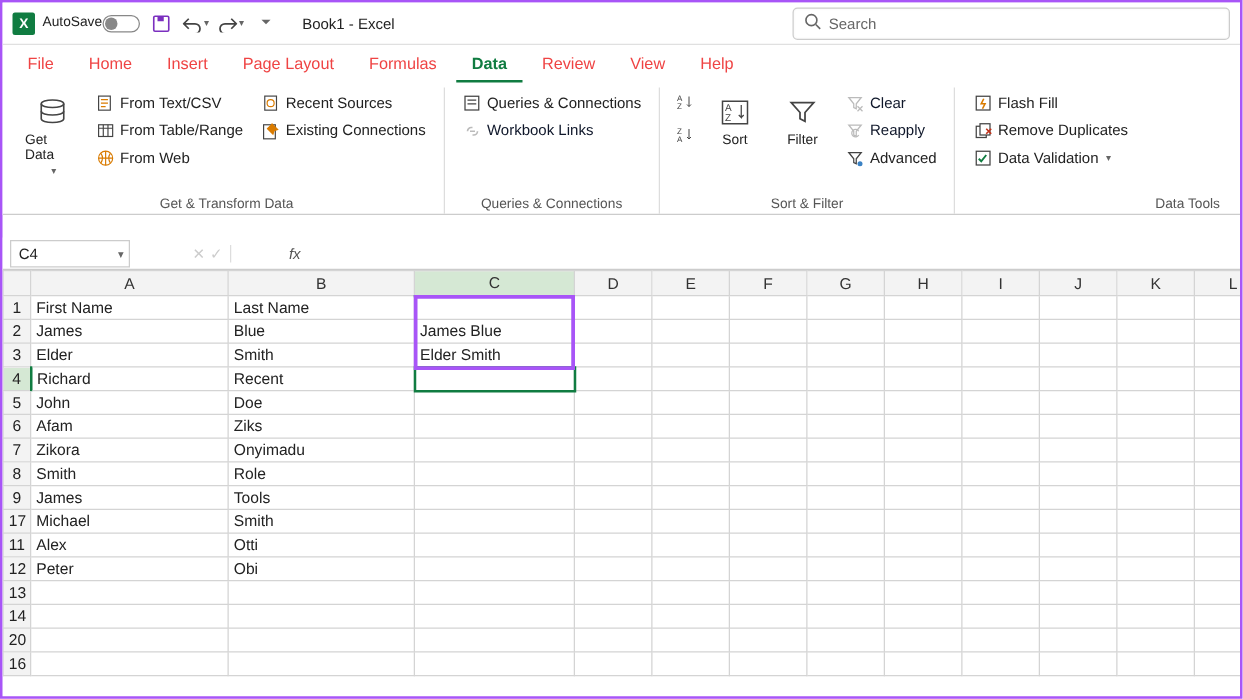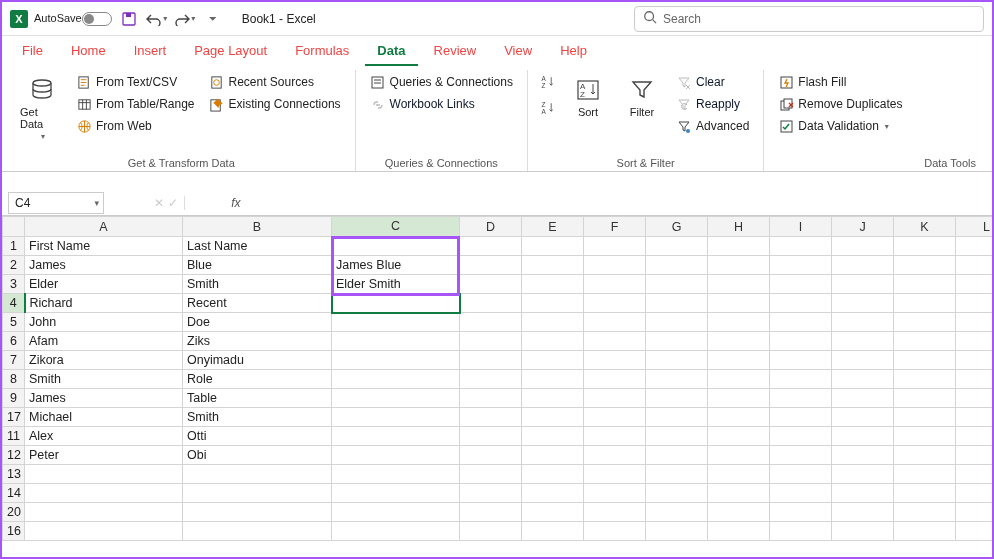--- a/index.html
+++ b/index.html
@@ -474,21 +474,21 @@
           <td></td>
           <td></td>
           <td></td>
           <td></td>
           <td></td>
           <td></td>
         </tr>
         <tr>
           <td class="rowhdr">9</td>
           <td>James</td>
-          <td>Table</td>
+          <td>Tools</td>
           <td></td>
           <td></td>
           <td></td>
           <td></td>
           <td></td>
           <td></td>
           <td></td>
           <td></td>
           <td></td>
           <td></td>

